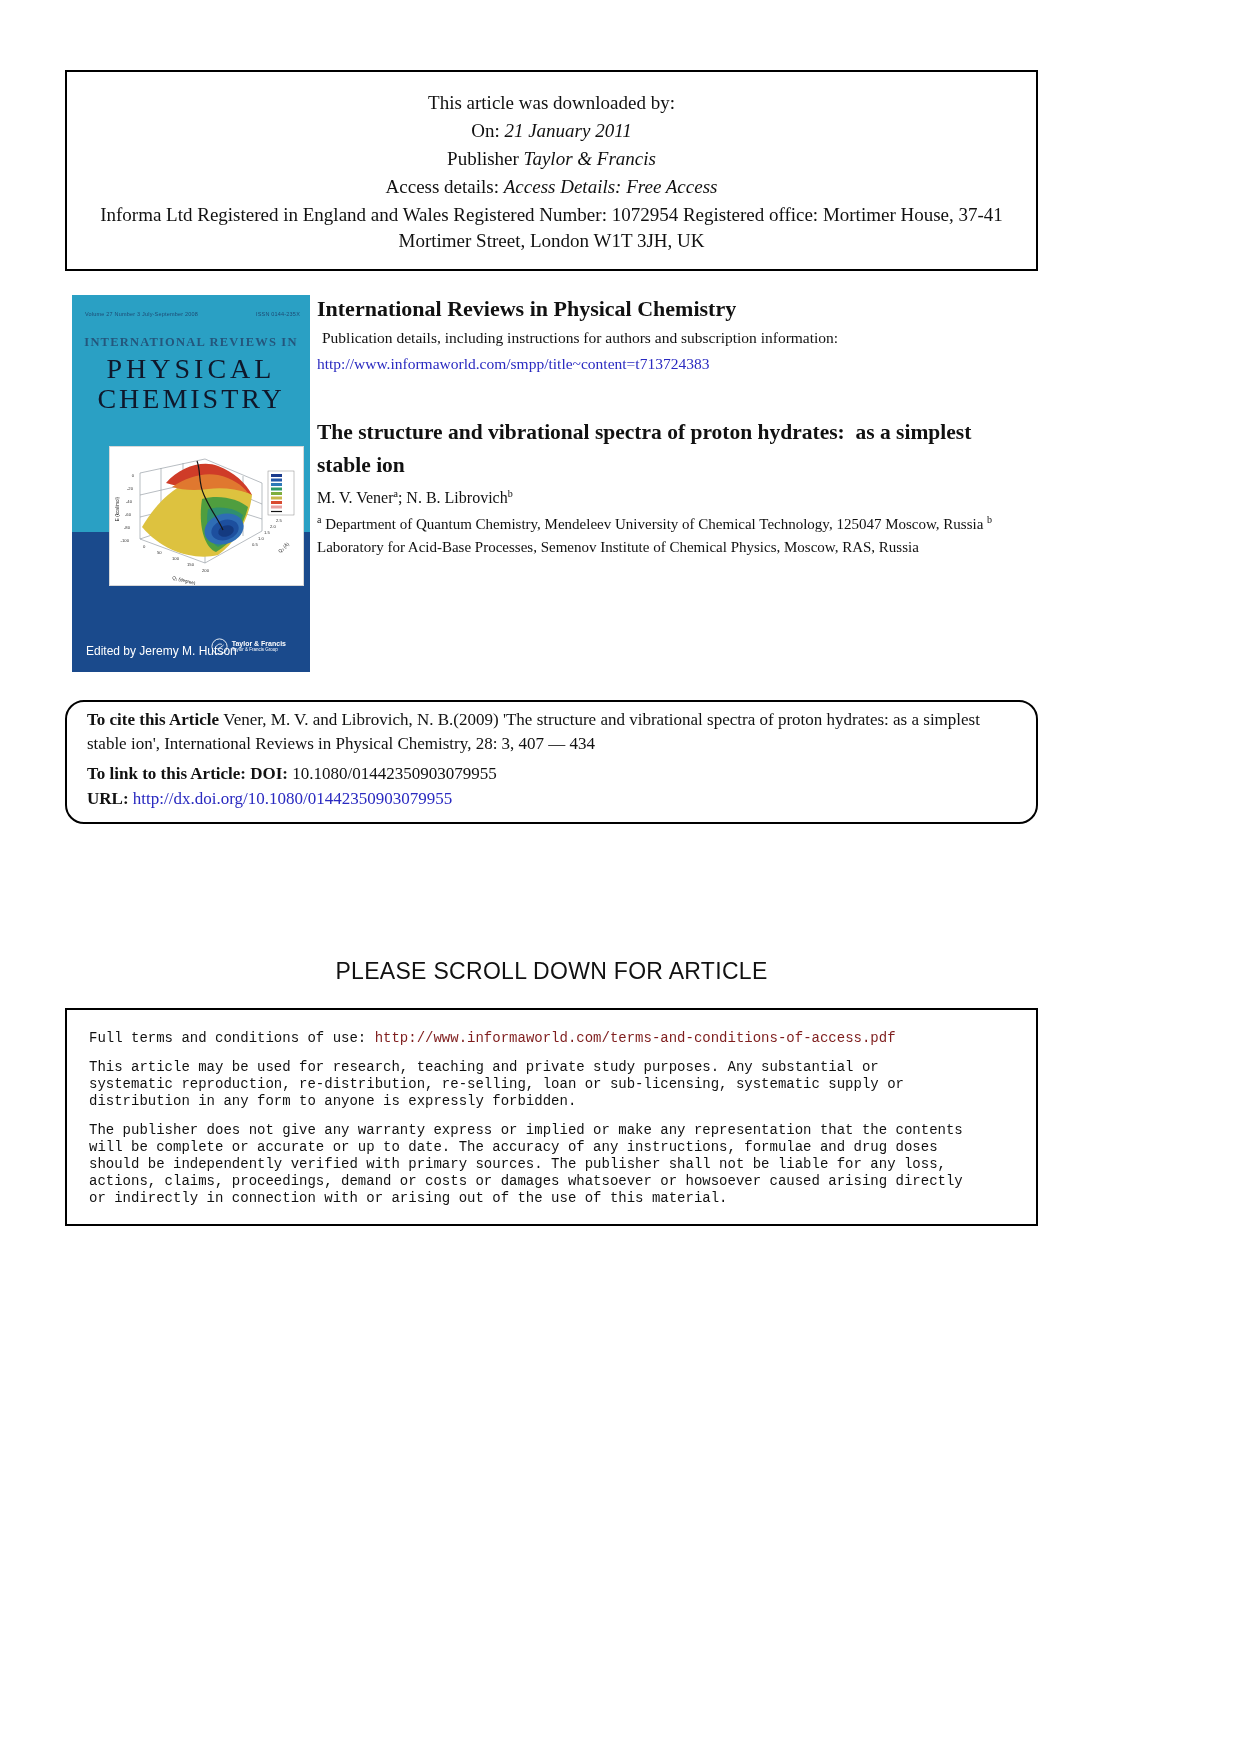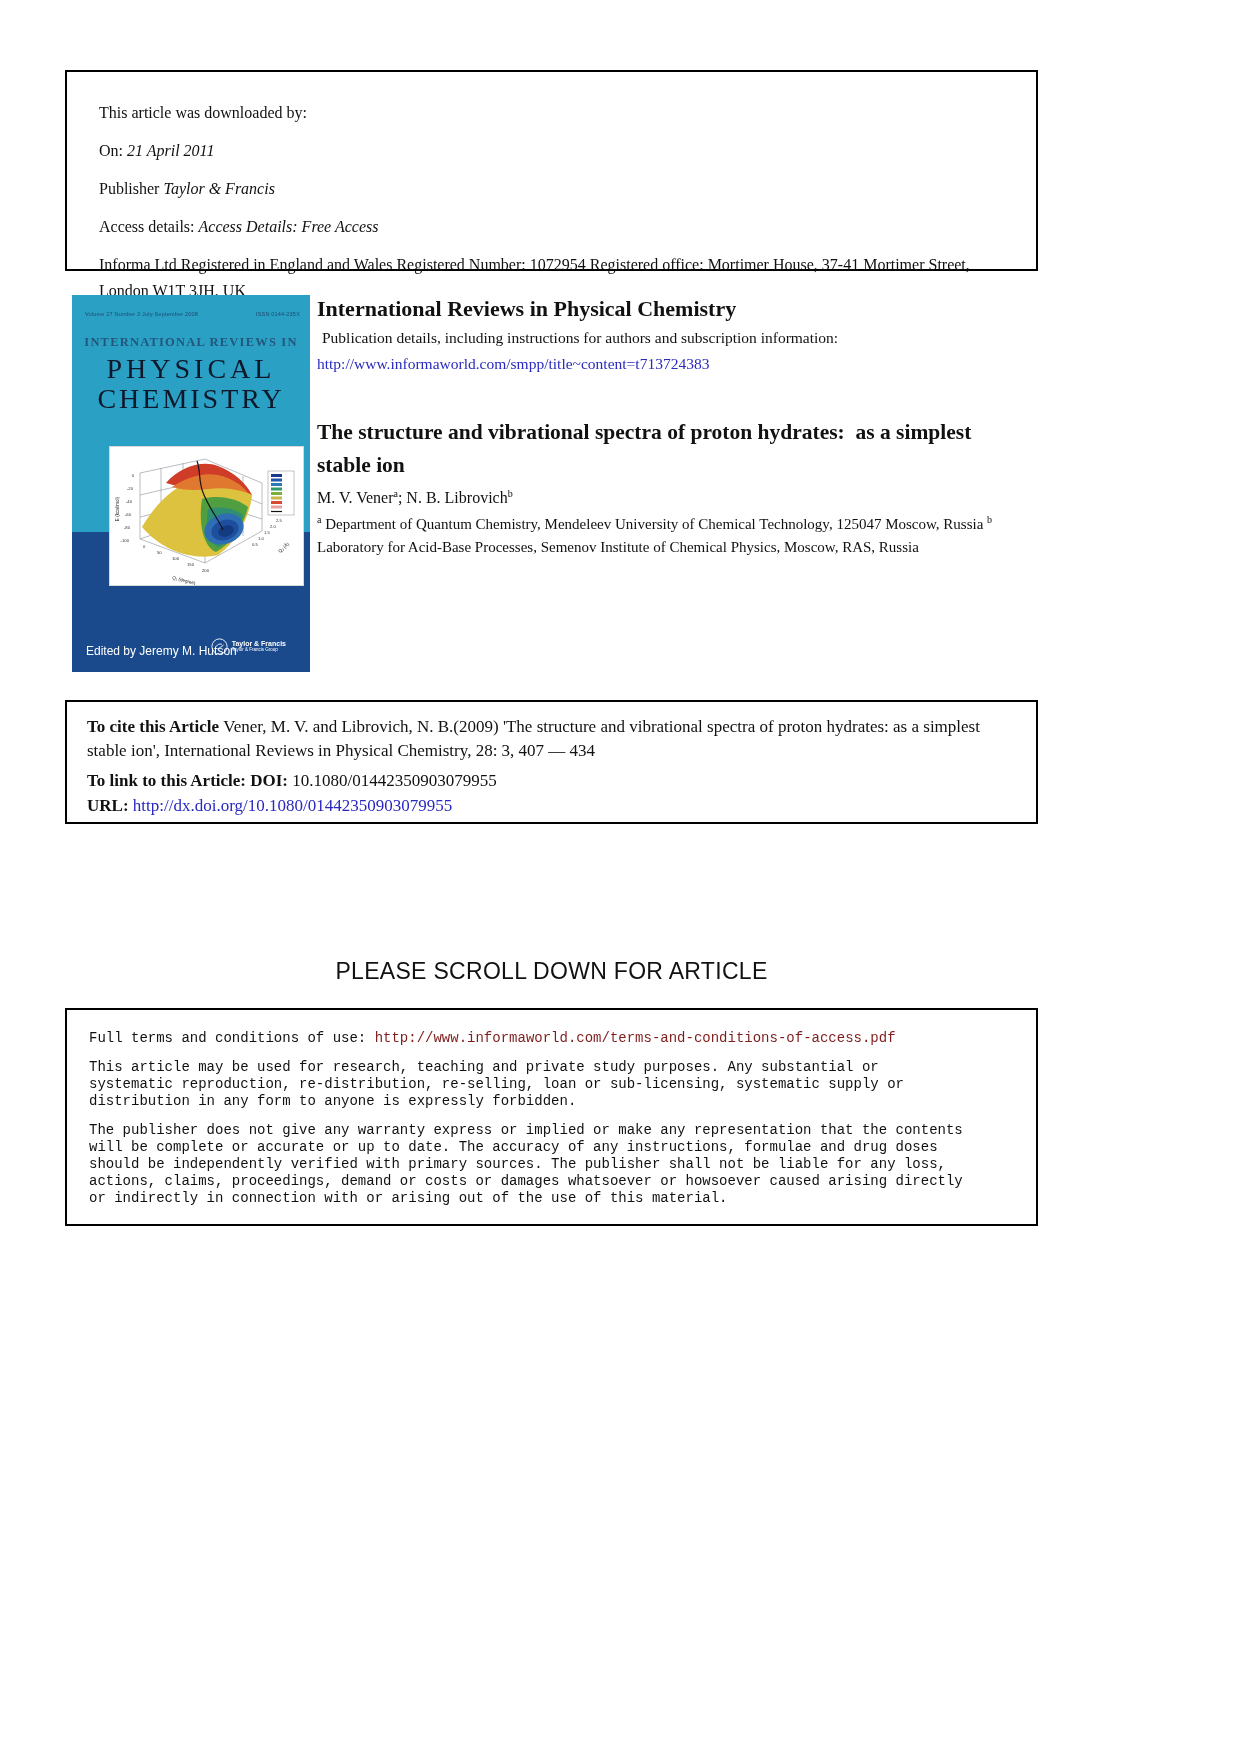--- a/index.html
+++ b/index.html
@@ -3,21 +3,21 @@
 <meta charset="utf-8">
 <style>
   html,body{margin:0;padding:0;background:#ffffff;}
   .page{position:relative;width:1240px;height:1755px;background:#ffffff;
         font-family:"Liberation Serif",serif;color:#111;overflow:hidden;}
 
   .rule-box{position:absolute;border:2px solid #000;background:#fff;box-sizing:border-box;}
 
   
   .download-box{left:65px;top:70px;width:973px;height:201px;padding:16px 20px;}
-  .download-box p{margin:12px;font-size:16px;line-height:26px;}
+  .download-box p{margin:2px;font-size:19px;line-height:26px;text-align:center;}
   .download-box .it{font-style:italic;}
 
   
   .cover{position:absolute;left:72px;top:295px;width:238px;height:377px;background:#2aa0c4;overflow:hidden;}
   .cover-navy{position:absolute;left:0;bottom:0;width:100%;height:140px;background:#1a4a8c;}
   .cover-meta{position:absolute;left:13px;right:10px;top:16px;display:flex;justify-content:space-between;
               font-family:"Liberation Sans",sans-serif;font-size:5.5px;color:#1d4a73;letter-spacing:.2px;}
   .cover-small-title{position:absolute;left:0;right:0;top:40px;text-align:center;
               font-size:12.5px;letter-spacing:1.2px;color:#24567c;font-weight:600;}
   .cover-big1{position:absolute;left:0;right:0;top:58px;text-align:center;
@@ -38,21 +38,21 @@
   .journal-name{margin:0;font-size:22px;font-weight:bold;line-height:27px;}
   .pub-details{margin:5px;font-size:15.5px;line-height:21px;}
   .link{color:#2929c0;text-decoration:none;cursor:pointer;}
   .journal-link{display:inline-block;font-size:15.5px;line-height:21px;}
   .article-title{margin:42px 0 0 0;font-size:21.5px;font-weight:bold;line-height:33px;white-space:pre-wrap;}
   .authors{margin:5px 0 0 0;font-size:16px;line-height:22px;}
   .affiliation{margin:4px 0 0 0;font-size:15px;line-height:23px;}
   sup{font-size:10px;vertical-align:super;line-height:0;}
 
   
-  .citation-box{left:65px;top:700px;width:973px;height:124px;padding:13px 20px;}
+  .citation-box{left:65px;top:700px;width:973px;height:124px;padding:6px 20px;border-radius:19px;}
   .citation-box p{margin:0;font-size:17px;line-height:24px;}
   .citation-box .cite-p{margin-bottom:6px;}
   .citation-box .doi-p{margin-bottom:1px;}
   .b{font-weight:bold;}
 
   
   .scroll-notice{position:absolute;left:65px;top:958px;width:973px;text-align:center;
                  font-family:"Liberation Sans",sans-serif;font-size:23px;letter-spacing:.3px;color:#111;}
 
   
@@ -66,21 +66,21 @@
   .tick{font-family:"Liberation Sans",sans-serif;font-size:4.2px;fill:#333;}
   .axis-label{font-family:"Liberation Sans",sans-serif;font-size:4.6px;fill:#222;}
 </style>
 </head>
 <body>
 
 <div class="page">
 
   <div class="rule-box download-box">
     <p><span>This article was downloaded by:</span></p>
-    <p><span>On: </span><span class="it">21 April 2011</span></p>
+    <p><span>On: </span><span class="it">21 January 2011</span></p>
     <p><span>Publisher </span><span class="it">Taylor &amp; Francis</span></p>
     <p><span>Access details: </span><span class="it">Access Details: Free Access</span></p>
     <p><span>Informa Ltd Registered in England and Wales Registered Number: 1072954 Registered office: Mortimer House, 37-41 Mortimer Street, London W1T 3JH, UK</span></p>
   </div>
 
   <div class="cover">
     <div class="cover-navy"></div>
     <div class="cover-meta">
       <span>Volume 27   Number 3   July-September 2008</span>
       <span>ISSN 0144-235X</span>

